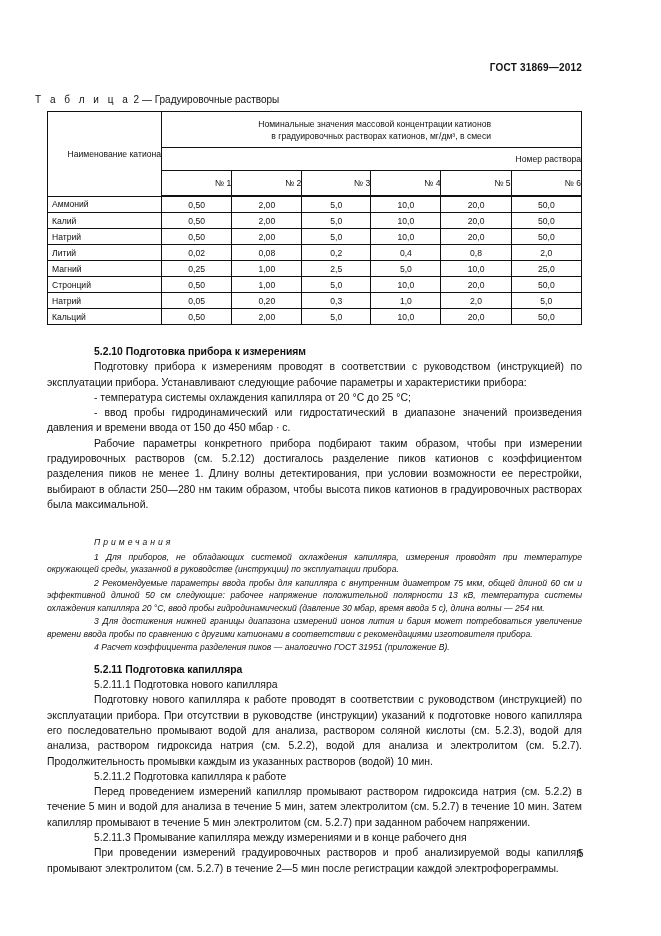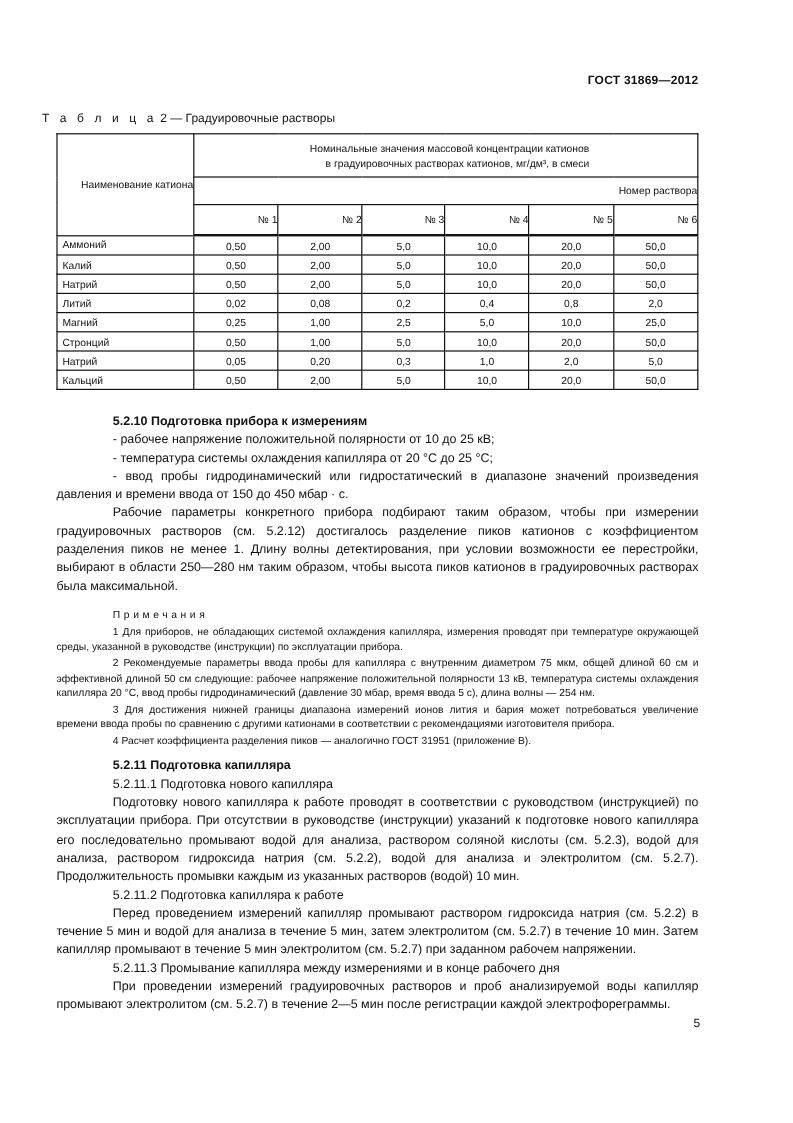--- a/index.html
+++ b/index.html
@@ -131,26 +131,26 @@
         <td>5,0</td>
         <td>10,0</td>
         <td>20,0</td>
         <td>50,0</td>
       </tr>
     </tbody>
 </table>
 
 <div class="body" style="top:344px;">
   <p class="sec">5.2.10  Подготовка прибора к измерениям</p>
-  <p class="ind">- рабочее напряжение положительной полярности от 10 до 25 кВ;</p>
+  <p class="ind">Подготовку прибора к измерениям проводят в соответствии с руководством (инструкцией) по эксплуатации прибора. Устанавливают следующие рабочие параметры и характеристики прибора:</p>
   <p class="ind">- температура системы охлаждения капилляра от 20 °С до 25 °С;</p>
   <p class="ind">- ввод пробы гидродинамический или гидростатический в диапазоне значений произведения давления и времени ввода от 150 до 450 мбар · с.</p>
   <p class="ind">Рабочие параметры конкретного прибора подбирают таким образом, чтобы при измерении градуировочных растворов (см. 5.2.12) достигалось разделение пиков катионов с коэффициентом разделения пиков не менее 1. Длину волны детектирования, при условии возможности ее перестройки, выбирают в области 250—280 нм таким образом, чтобы высота пиков катионов в градуировочных растворах была максимальной.</p>
 
-  <div class="notes" style="margin-top:9px;">
+  <div class="notes" style="margin-top:24px;font-style:italic;">
     <p class="title">Примечания</p>
     <p class="ni">1  Для приборов, не обладающих системой охлаждения капилляра, измерения проводят при температуре окружающей среды, указанной в руководстве (инструкции) по эксплуатации прибора.</p>
     <p class="ni">2  Рекомендуемые параметры ввода пробы для капилляра с внутренним диаметром 75 мкм, общей длиной 60 см и эффективной длиной 50 см следующие: рабочее напряжение положительной полярности 13 кВ, температура системы охлаждения капилляра 20 °С, ввод пробы гидродинамический (давление 30 мбар, время ввода 5 с), длина волны — 254 нм.</p>
     <p class="ni">3  Для достижения нижней границы диапазона измерений ионов лития и бария может потребоваться увеличение времени ввода пробы по сравнению с другими катионами в соответствии с рекомендациями изготовителя прибора.</p>
     <p class="ni">4  Расчет коэффициента разделения пиков — аналогично ГОСТ 31951 (приложение В).</p>
   </div>
 
   <div style="margin-top:8px;">
     <p class="sec">5.2.11  Подготовка капилляра</p>
     <p class="sub">5.2.11.1  Подготовка нового капилляра</p>

